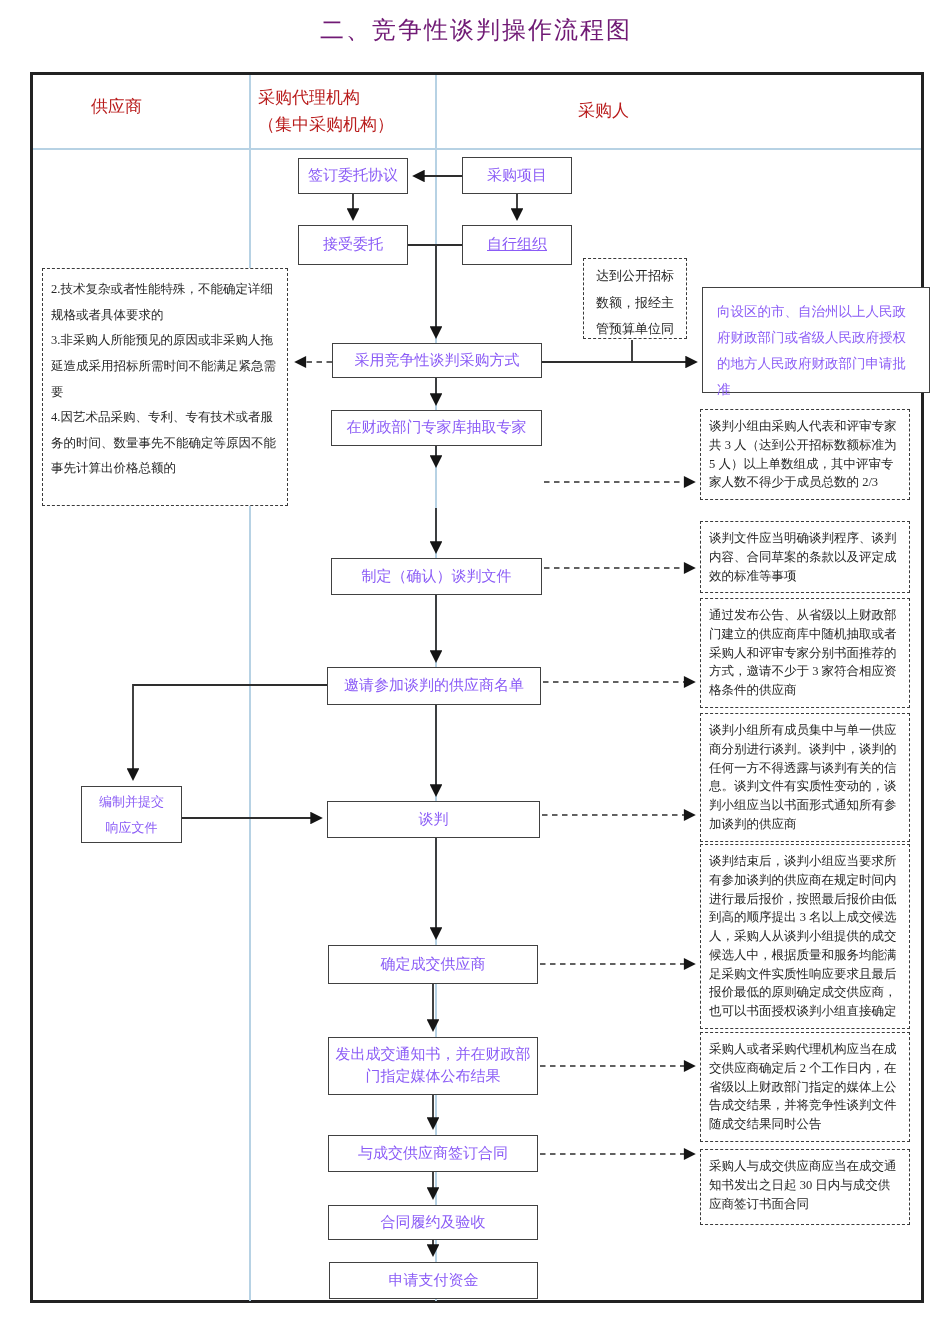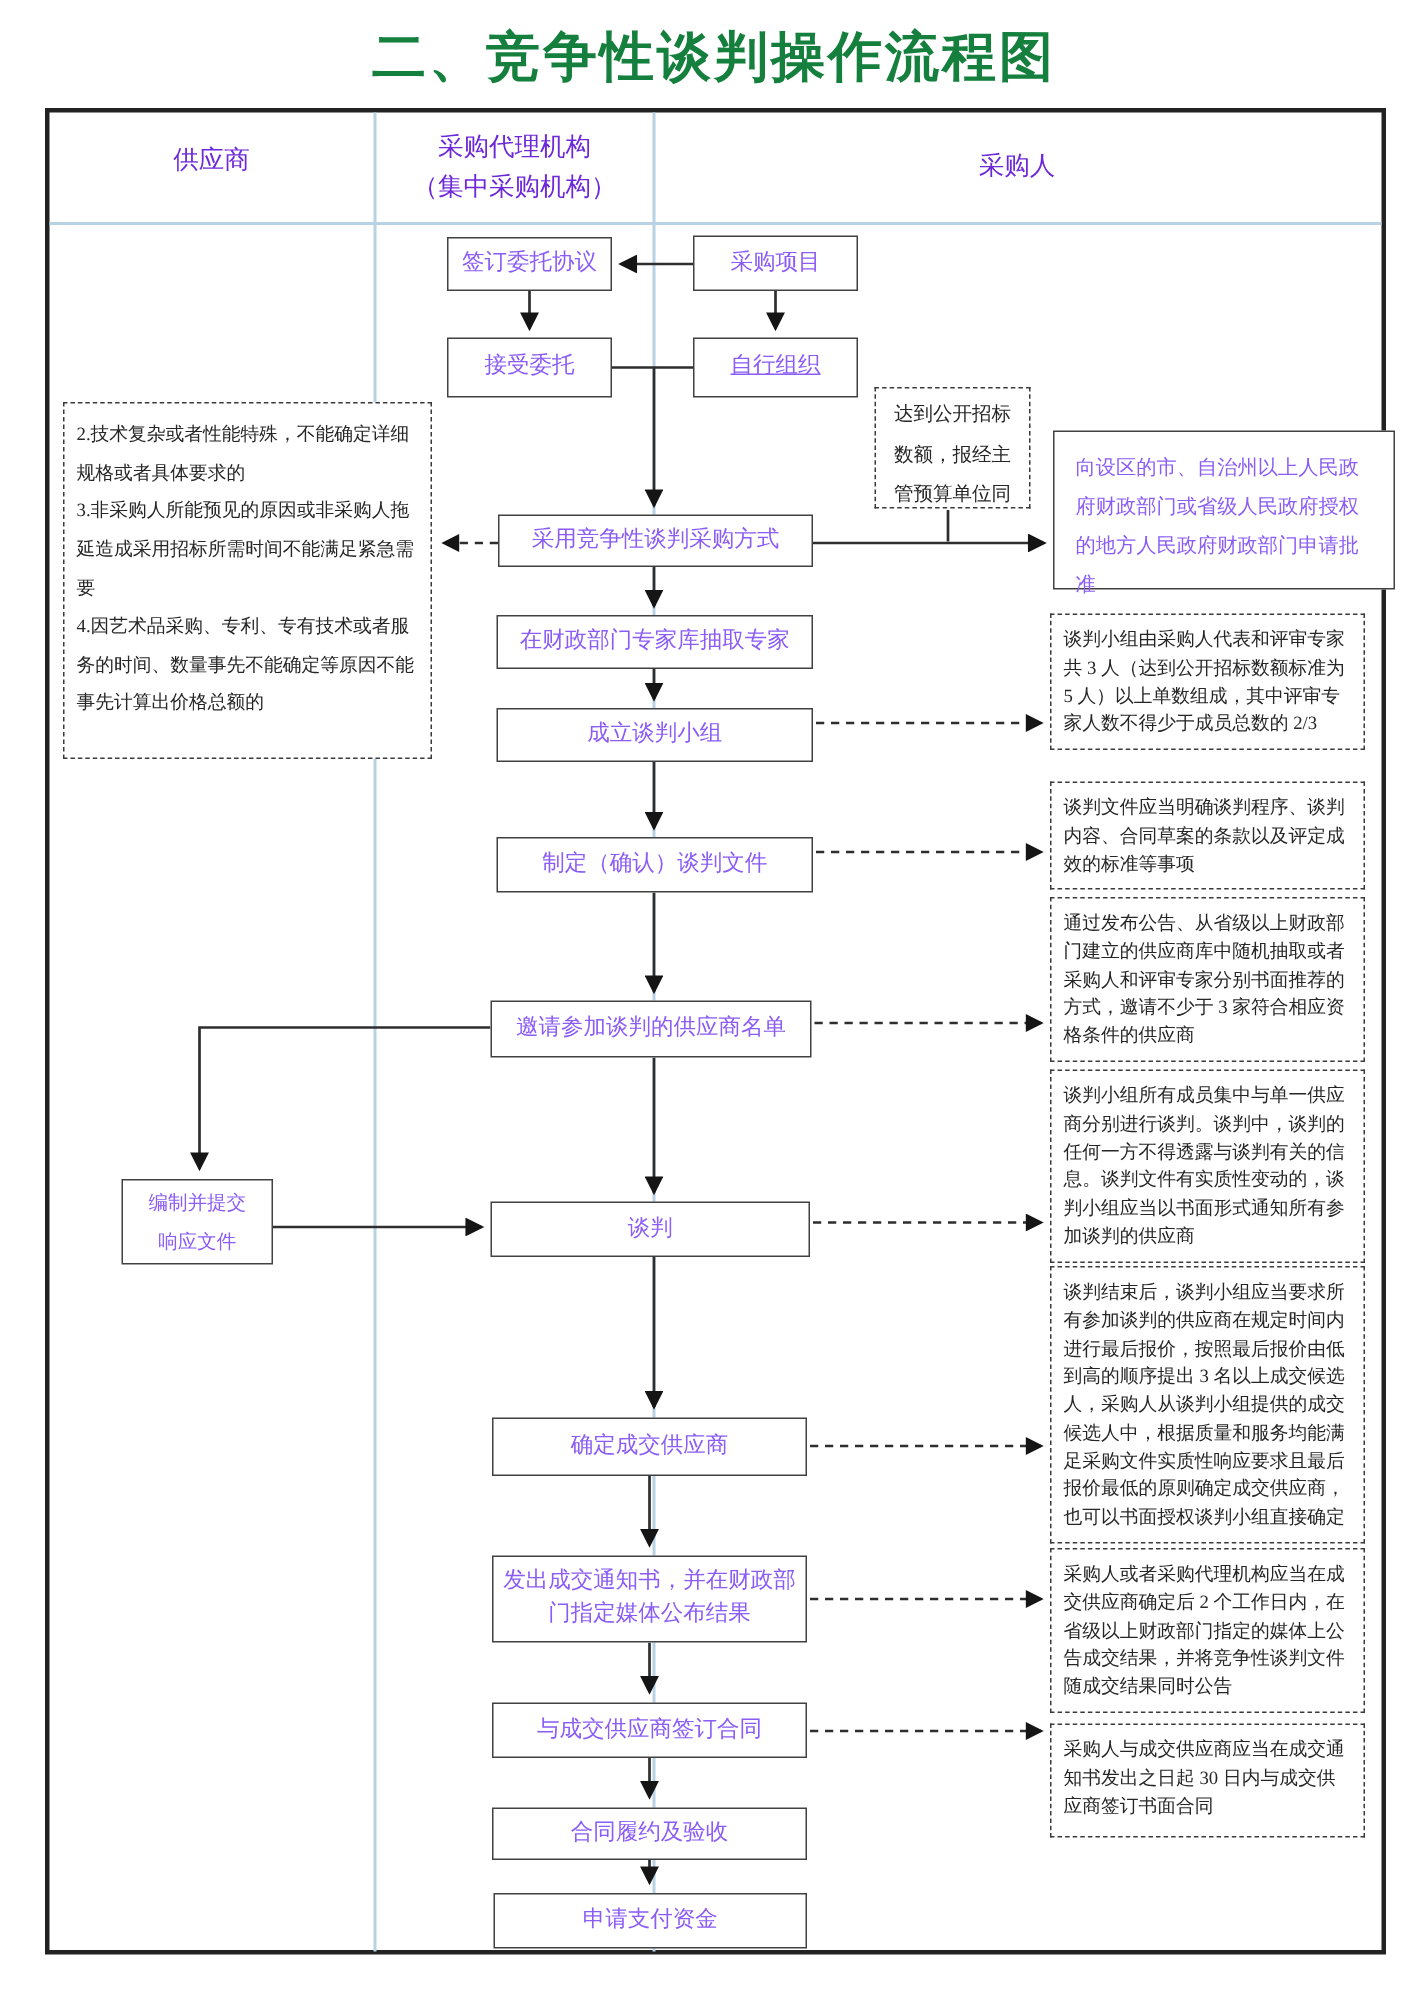--- a/index.html
+++ b/index.html
@@ -3,30 +3,30 @@
 <meta charset="utf-8">
 <style>
   html,body{margin:0;padding:0;background:#ffffff;}
   #page{
     position:relative;width:952px;height:1340px;background:#ffffff;
     font-family:"Liberation Serif","DejaVu Serif",serif;color:#222;
     overflow:hidden;
   }
   .title{
     position:absolute;left:0;top:14px;width:952px;text-align:center;
-    font-size:36px;font-weight:bold;letter-spacing:2px;color:#15803d;
+    font-size:24px;font-weight:normal;letter-spacing:2px;color:#701a75;
   }
   .outer-border{
     position:absolute;left:30px;top:72px;width:894px;height:1231px;
     border:3px solid #222;box-sizing:border-box;z-index:0;
   }
   .vline{position:absolute;width:2px;background:#b7d2e4;top:75px;height:1226px;z-index:1;}
   .hline{position:absolute;height:2px;background:#b7d2e4;left:33px;width:888px;top:148px;z-index:1;}
   .lane-header{
-    position:absolute;text-align:center;font-size:17px;color:#6d28d9;
+    position:absolute;font-size:17px;color:#b91c1c;
     white-space:pre-line;line-height:1.6;z-index:4;
   }
   svg.connectors{position:absolute;left:0;top:0;z-index:2;}
   .node{
     position:absolute;border:1.5px solid #414141;background:#fff;
     display:flex;align-items:center;justify-content:center;text-align:center;
     font-size:15px;color:#8b5cf6;box-sizing:border-box;z-index:3;
     padding:2px 6px;line-height:1.45;
   }
   .node.pre{white-space:pre-line;font-size:13px;line-height:2;}
@@ -100,21 +100,20 @@
       <line x1="540" y1="1154" x2="694" y2="1154" marker-end="url(#arr)"></line>
     </g>
   </svg>
 
   <div class="node" style="left:298px;top:158px;width:110px;height:36px;">签订委托协议</div>
   <div class="node" style="left:462px;top:157px;width:110px;height:37px;">采购项目</div>
   <div class="node" style="left:298px;top:225px;width:110px;height:40px;">接受委托</div>
   <div class="node" style="left:462px;top:225px;width:110px;height:40px;text-decoration:underline;">自行组织</div>
   <div class="node" style="left:332px;top:343px;width:210px;height:35px;">采用竞争性谈判采购方式</div>
   <div class="node" style="left:331px;top:410px;width:211px;height:36px;">在财政部门专家库抽取专家</div>
-  <div class="node" style="left:331px;top:472px;width:211px;height:36px;">成立谈判小组</div>
   <div class="node" style="left:331px;top:558px;width:211px;height:37px;">制定（确认）谈判文件</div>
   <div class="node" style="left:327px;top:667px;width:214px;height:38px;">邀请参加谈判的供应商名单</div>
   <div class="node pre" style="left:81px;top:786px;width:101px;height:57px;">编制并提交
 响应文件</div>
   <div class="node" style="left:327px;top:801px;width:213px;height:37px;">谈判</div>
   <div class="node" style="left:328px;top:1037px;width:210px;height:58px;">发出成交通知书，并在财政部门指定媒体公布结果</div>
   <div class="node" style="left:328px;top:945px;width:210px;height:39px;">确定成交供应商</div>
   <div class="node" style="left:328px;top:1135px;width:210px;height:37px;">与成交供应商签订合同</div>
   <div class="node" style="left:328px;top:1205px;width:210px;height:35px;">合同履约及验收</div>
   <div class="node" style="left:329px;top:1262px;width:209px;height:37px;">申请支付资金</div>

